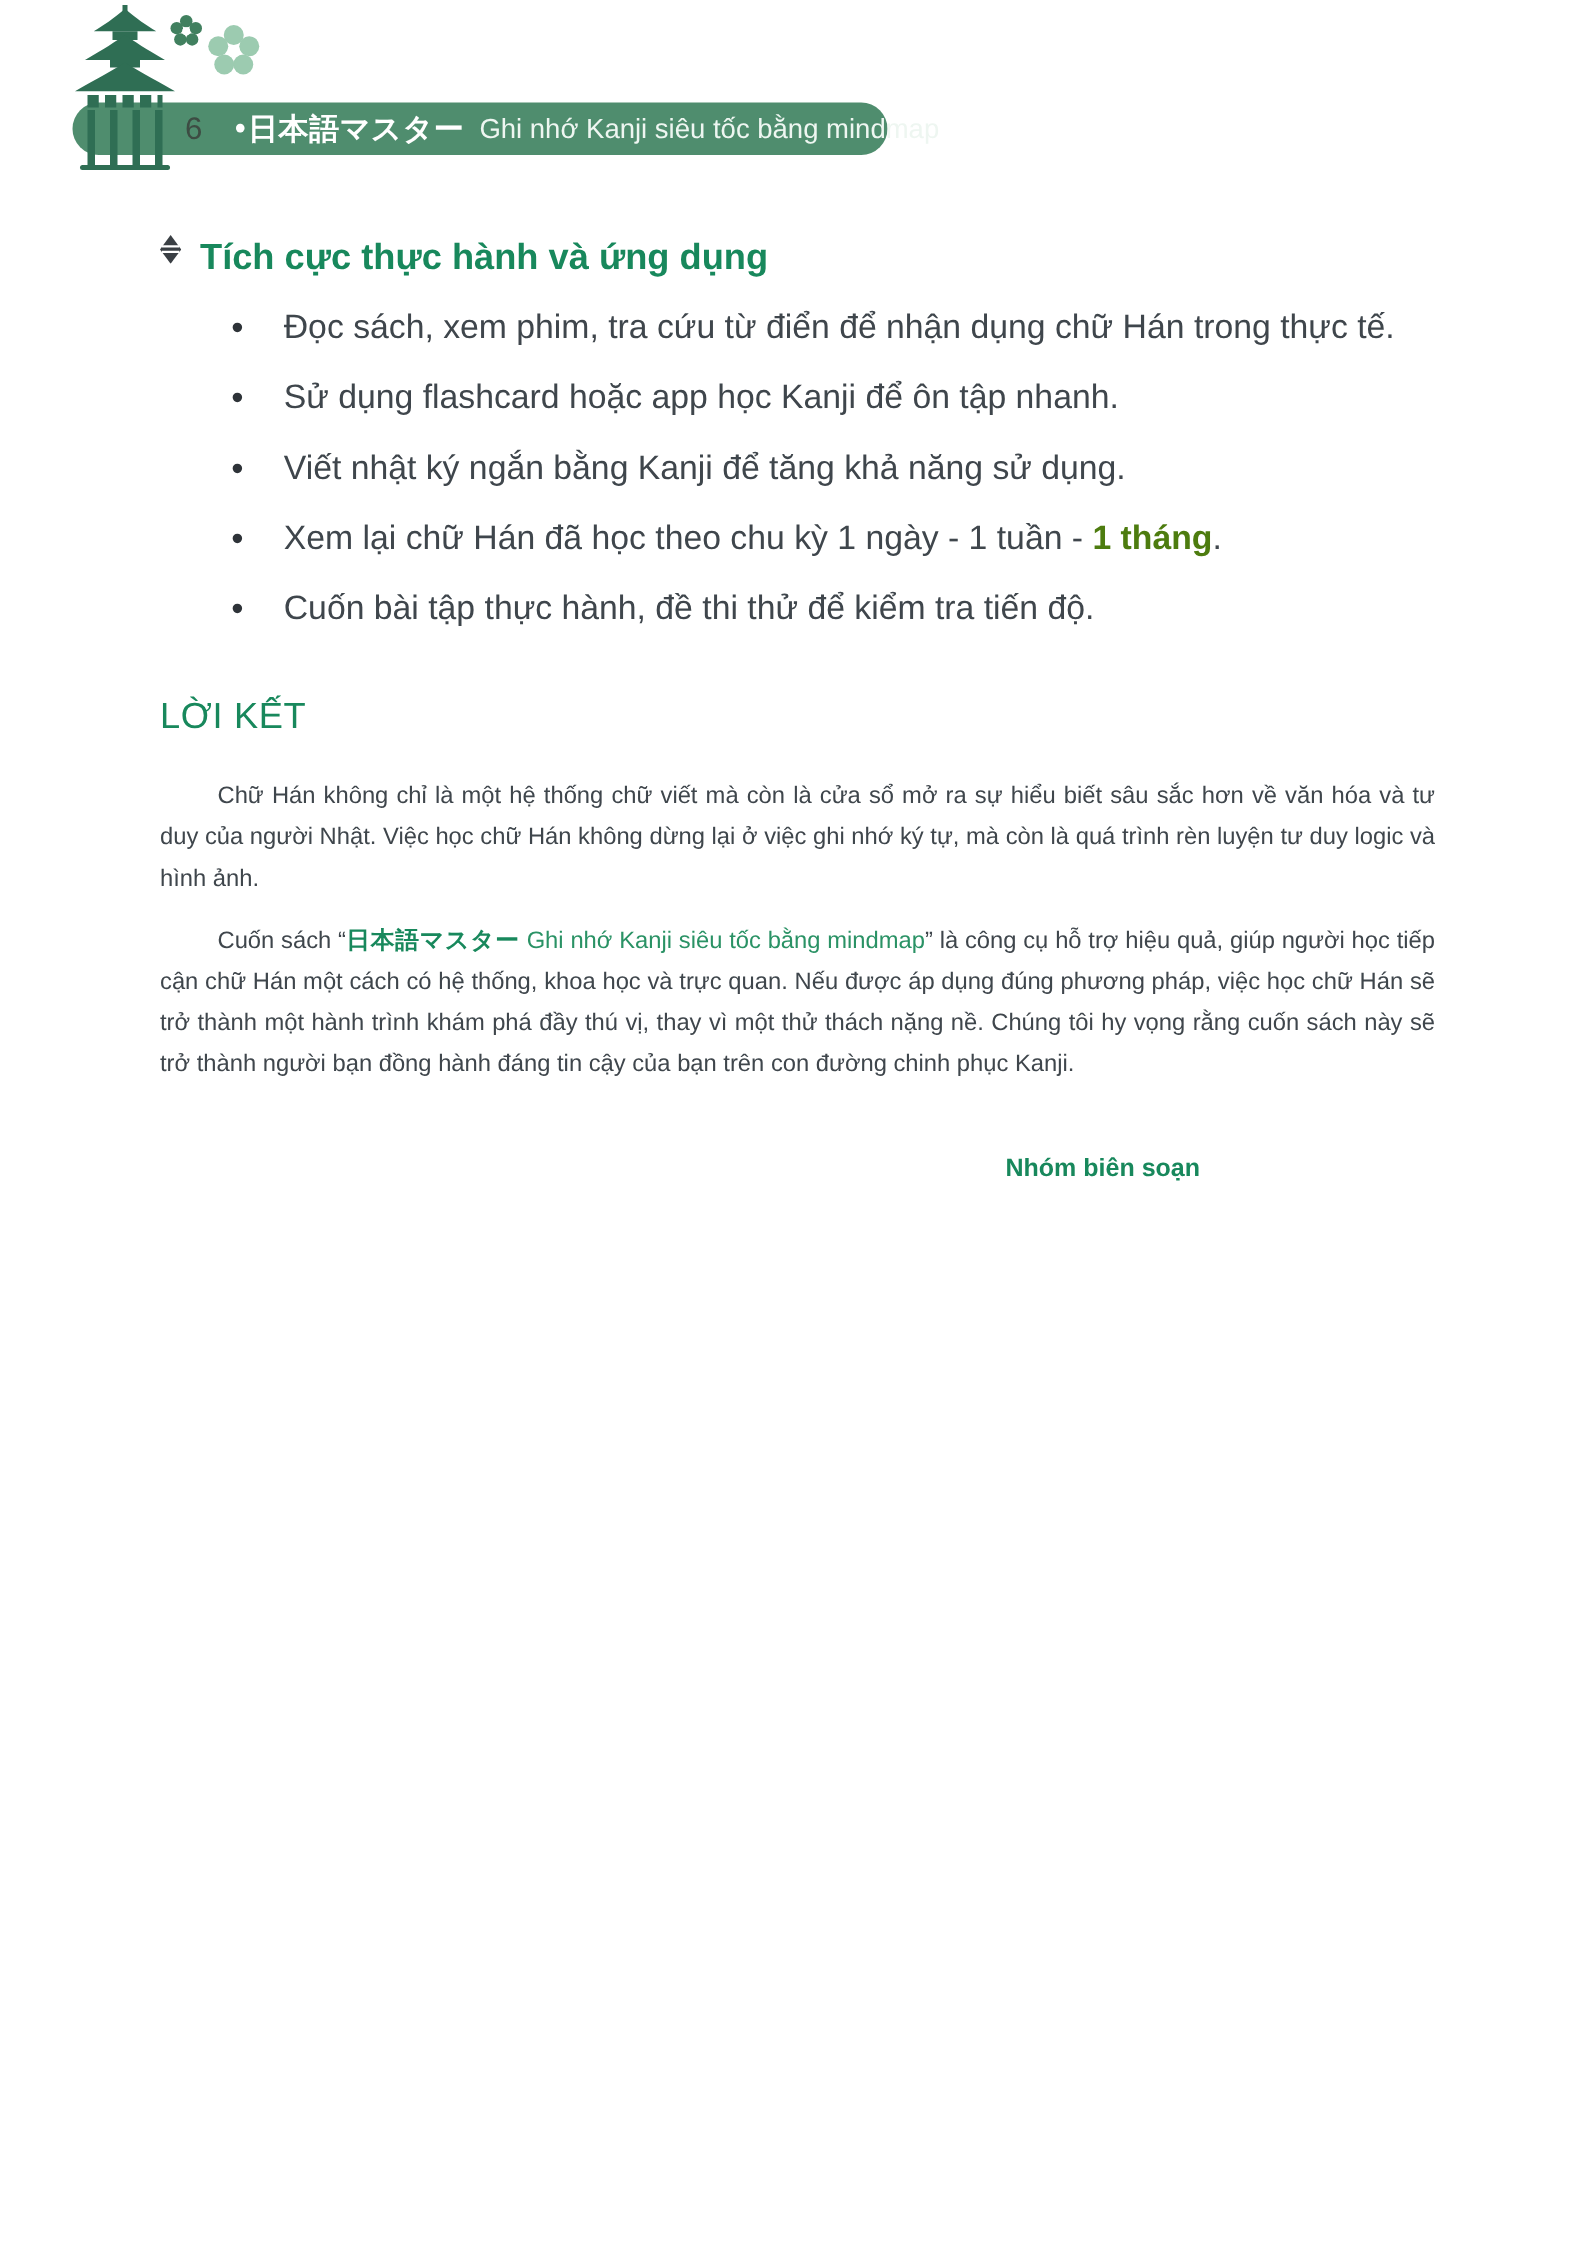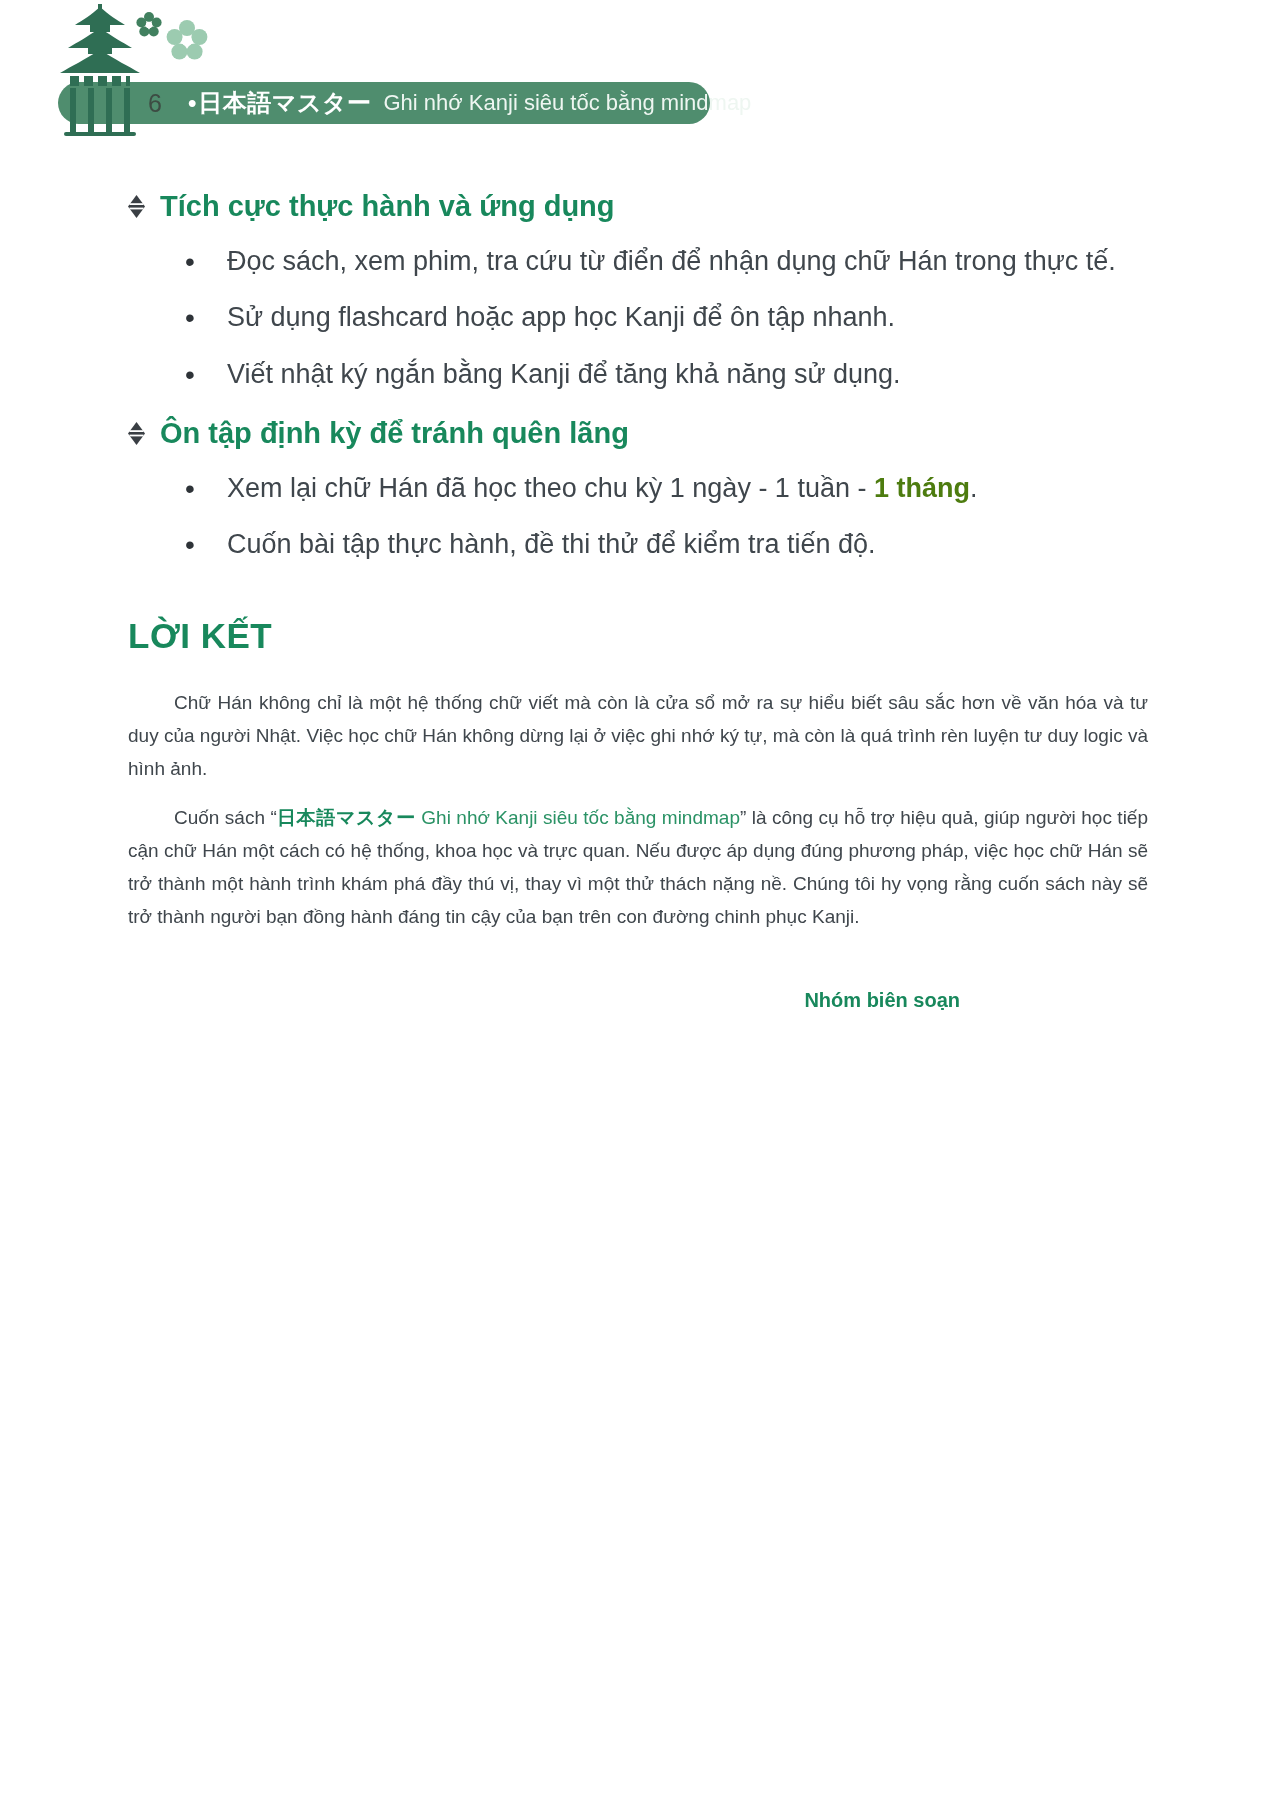--- a/index.html
+++ b/index.html
@@ -36,21 +36,20 @@
 
   .pagoda-wrap { position:absolute; left:50px; top:4px; z-index:2; }
   .flower-a { position:absolute; left:136px; top:12px; z-index:2; }
   .flower-b { position:absolute; left:166px; top:20px; z-index:2; }
 
   
   .content { padding:46px 127px 0 128px; }
 
   .sec-heading {
     display:flex;
-    align-items:center;
     gap:15px;
     color:#18885c;
     font-size:29px;
     font-weight:700;
     margin:0 0 16px 0;
     line-height:1.25;
   }
   .sec-heading.second { margin-top:18px; }
   .diamond { flex:0 0 auto; display:inline-flex; }
 
@@ -61,22 +60,22 @@
     font-size:27px;
     line-height:1.58;
     color:#3f464c;
   }
   .marker { flex:0 0 42px; width:42px; font-size:28px; color:#2e3338; }
   .li-text { flex:1 1 auto; }
   .hl-green { color:#4d7c0f; font-weight:700; }
 
   .loiket {
     color:#18885c;
-    font-size:35px;
-    font-weight:700;
+    font-size:29px;
+    font-weight:400;
     margin:48px 0 0 0;
     letter-spacing:0.5px;
   }
 
   p.body {
     font-size:19px;
     line-height:1.74;
     text-align:justify;
     text-indent:46px;
     margin:30px 0 0 0;
@@ -180,30 +179,20 @@
       <li>
         <span class="marker">•</span>
         <span class="li-text">Sử dụng flashcard hoặc app học Kanji để ôn tập nhanh.</span>
       </li>
       <li>
         <span class="marker">•</span>
         <span class="li-text">Viết nhật ký ngắn bằng Kanji để tăng khả năng sử dụng.</span>
       </li>
     </ul>
 
-    <h2 class="sec-heading second">
-      <span class="diamond">
-        <svg width="17" height="23" viewBox="0 0 17 23" aria-hidden="true">
-          <polygon points="8.5,0 17,11.5 8.5,23 0,11.5" fill="#3a3f44"></polygon>
-          <rect x="1.5" y="8.2" width="14" height="1.8" fill="#ffffff"></rect>
-          <rect x="1.5" y="12.6" width="14" height="1.8" fill="#ffffff"></rect>
-        </svg>
-      </span>
-      <span>Ôn tập định kỳ để tránh quên lãng</span>
-    </h2>
 
     <ul class="bullets">
       <li>
         <span class="marker">•</span>
         <span class="li-text"><span>Xem lại chữ Hán đã học theo chu kỳ 1 ngày - 1 tuần - </span><span class="hl-green">1 tháng</span><span>.</span></span>
       </li>
       <li>
         <span class="marker">•</span>
         <span class="li-text">Cuốn bài tập thực hành, đề thi thử để kiểm tra tiến độ.</span>
       </li>

